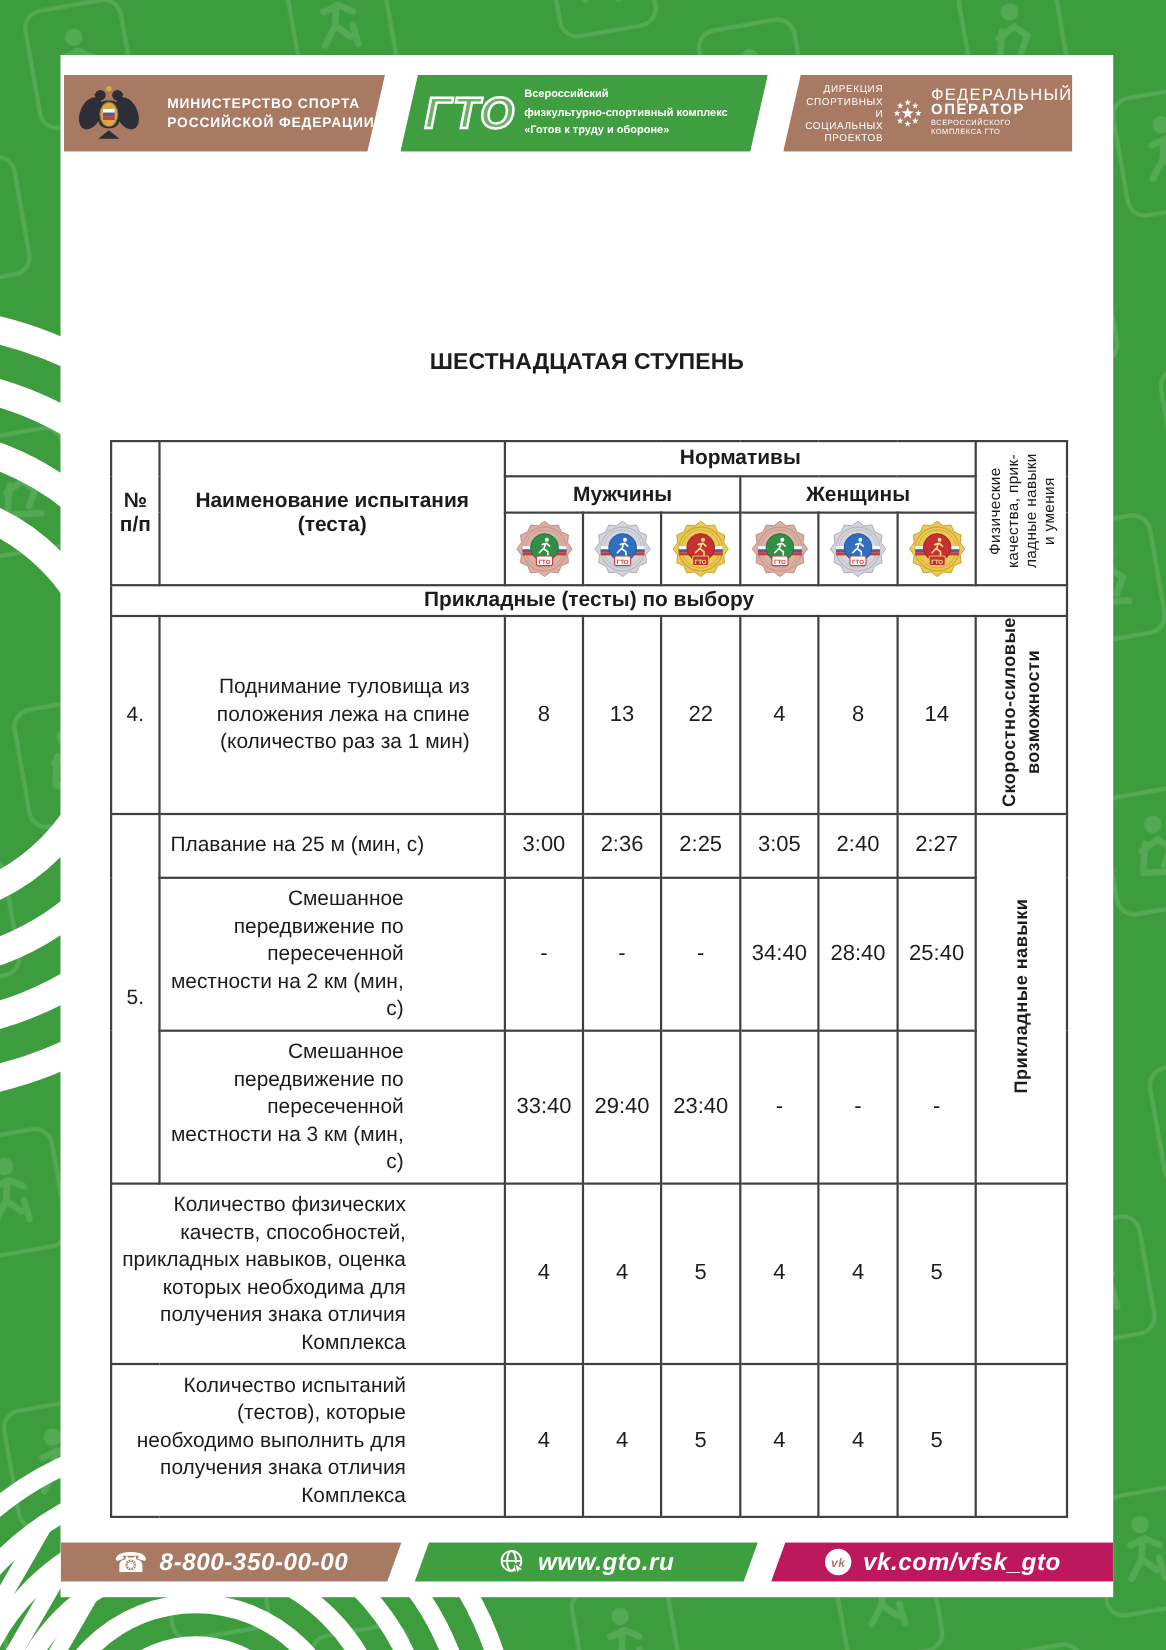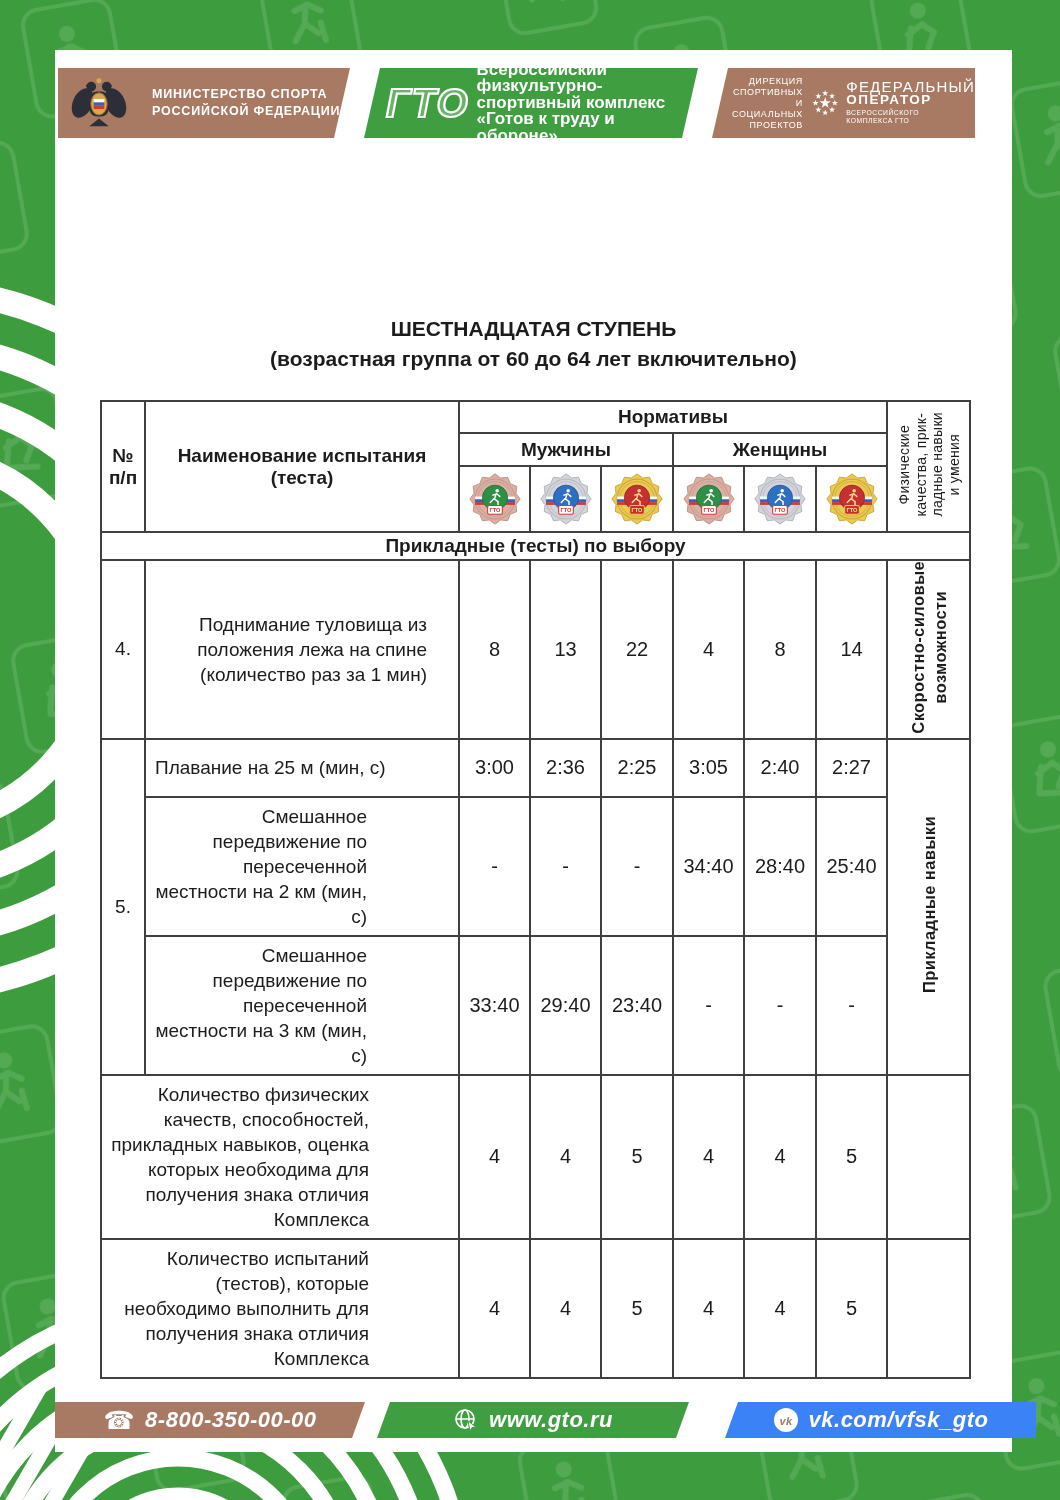--- a/index.html
+++ b/index.html
@@ -15,21 +15,21 @@
   #header-band { left:3px; top:18px; width:917px; height:70px; }
   .seg { position:absolute; top:0; bottom:0; display:flex; align-items:center; color:#fff; }
   .seg-brown { background:#a87a63; }
   .seg-green { background:#3f9e3f; }
   #seg-ministry { left:0; width:292px; clip-path:polygon(0 0,100% 0,calc(100% - 16px) 100%,0 100%); }
   #seg-gto      { left:306px; width:334px; clip-path:polygon(16px 0,100% 0,calc(100% - 16px) 100%,0 100%); }
   #seg-operator { left:654px; width:263px; clip-path:polygon(16px 0,100% 0,100% 100%,0 100%); }
   .ministry-text { font-size:12.5px; font-weight:bold; letter-spacing:.8px; line-height:17px; margin-left:24px; }
   .gto-logo { font-size:40px; font-weight:bold; font-style:italic; margin:0 8px 0 22px;
               color:rgba(255,255,255,.22); -webkit-text-stroke:2.2px #ffffff; letter-spacing:1px; }
-  .gto-text { font-size:17px; font-weight:bold; line-height:16.5px; }
+  .gto-text { font-size:10px; font-weight:bold; line-height:16.5px; }
   .op-left  { font-size:9px; font-weight:normal; line-height:11px; letter-spacing:.6px; margin-left:20px; text-align:right; }
   .op-right { font-size:6.8px; line-height:8.5px; letter-spacing:.5px; margin-left:7px; }
   .op-right .l1 { font-size:15px; letter-spacing:1.2px; line-height:12px; }
   .op-right .l2 { font-size:13.5px; font-weight:bold; letter-spacing:1.5px; line-height:14px; margin-bottom:2px; }
 
   
   #title { position:absolute; left:0; width:100%; top:118px; text-align:center;
            font-size:25px; font-weight:bold; line-height:38px; }
   #stage { position:absolute; left:0; width:100%; top:264px; text-align:center;
            font-size:21px; font-weight:bold; line-height:30px; }
@@ -49,21 +49,21 @@
   .qual-bold .vert { font-weight:bold; font-size:16.5px; letter-spacing:.4px; line-height:22px; }
   .medal { width:52px; height:52px; display:block; margin:4px auto; }
   .sec-row td { font-weight:bold; font-size:19px; }
 
   
   #footer-band { left:0; top:1352px; width:957px; height:36px; }
   .fseg { position:absolute; top:0; bottom:0; display:flex; align-items:center; justify-content:center;
           color:#fff; font-size:22px; font-weight:bold; font-style:italic; letter-spacing:.5px; gap:10px; }
   #fseg-phone { left:0; width:310px; background:#a87a63; clip-path:polygon(0 0,100% 0,calc(100% - 13px) 100%,0 100%); }
   #fseg-site  { left:322px; width:312px; background:#3f9e3f; clip-path:polygon(13px 0,100% 0,calc(100% - 13px) 100%,0 100%); }
-  #fseg-vk    { left:670px; width:311px; background:#3b82f6; clip-path:polygon(13px 0,100% 0,100% 100%,0 100%); }
+  #fseg-vk    { left:646px; width:311px; background:#be185d; clip-path:polygon(13px 0,100% 0,100% 100%,0 100%); }
   .phone-glyph { font-family:"DejaVu Sans", sans-serif; font-style:normal; font-size:25px; line-height:25px; }
 </style>
 </head>
 <body>
 
 <div id="page">
 
   <svg id="bg" width="1060" height="1500">
     <defs>
       <pattern id="picto" width="240" height="250" patternUnits="userSpaceOnUse" patternTransform="rotate(-10)">
@@ -215,21 +215,20 @@
           <div class="l1">ФЕДЕРАЛЬНЫЙ</div>
           <div class="l2">ОПЕРАТОР</div>
           <div>ВСЕРОССИЙСКОГО</div>
           <div>КОМПЛЕКСА ГТО</div>
         </div>
       </div>
     </div>
 
     <div id="stage">
       <div>ШЕСТНАДЦАТАЯ СТУПЕНЬ</div>
-      <div>(возрастная группа от 60 до 64 лет включительно)</div>
     </div>
 
     <table id="tbl">
       <colgroup>
         <col style="width:44px">
           <col style="width:314px">
         <col style="width:71px">
           <col style="width:71px">
           <col style="width:72px">
         <col style="width:71px">

